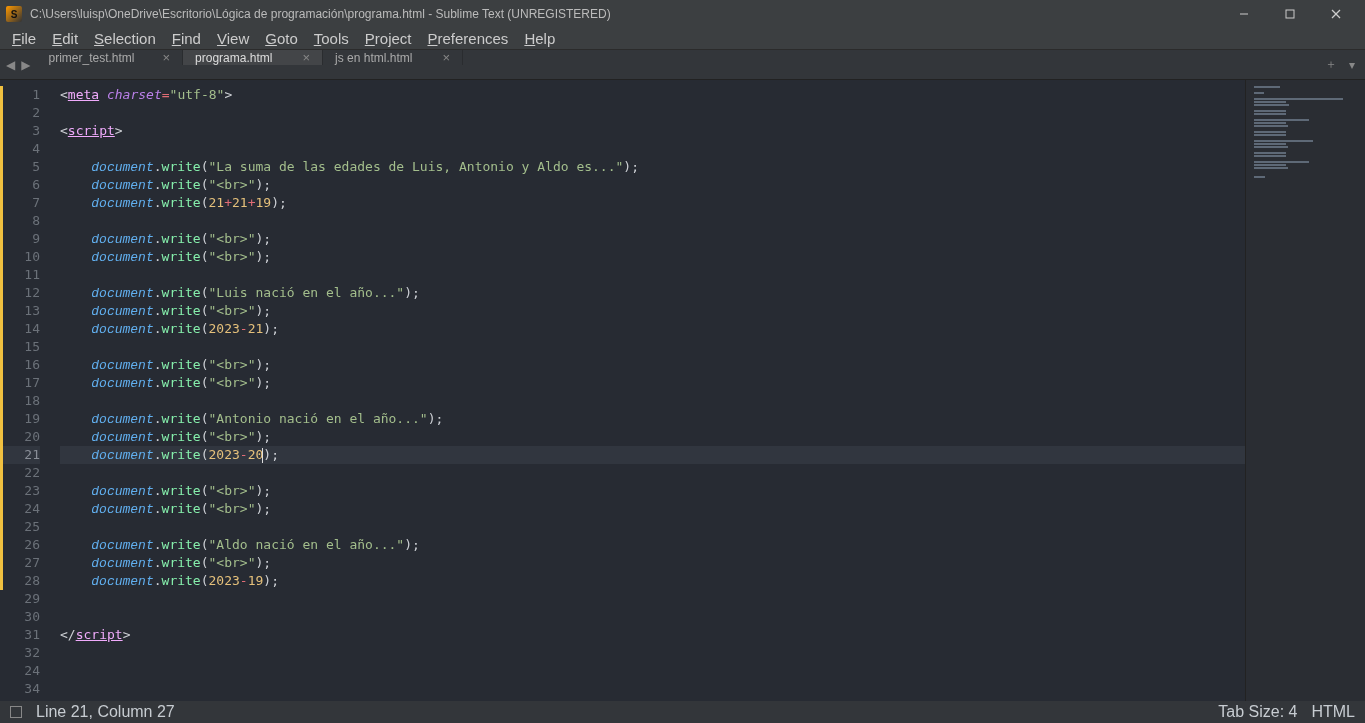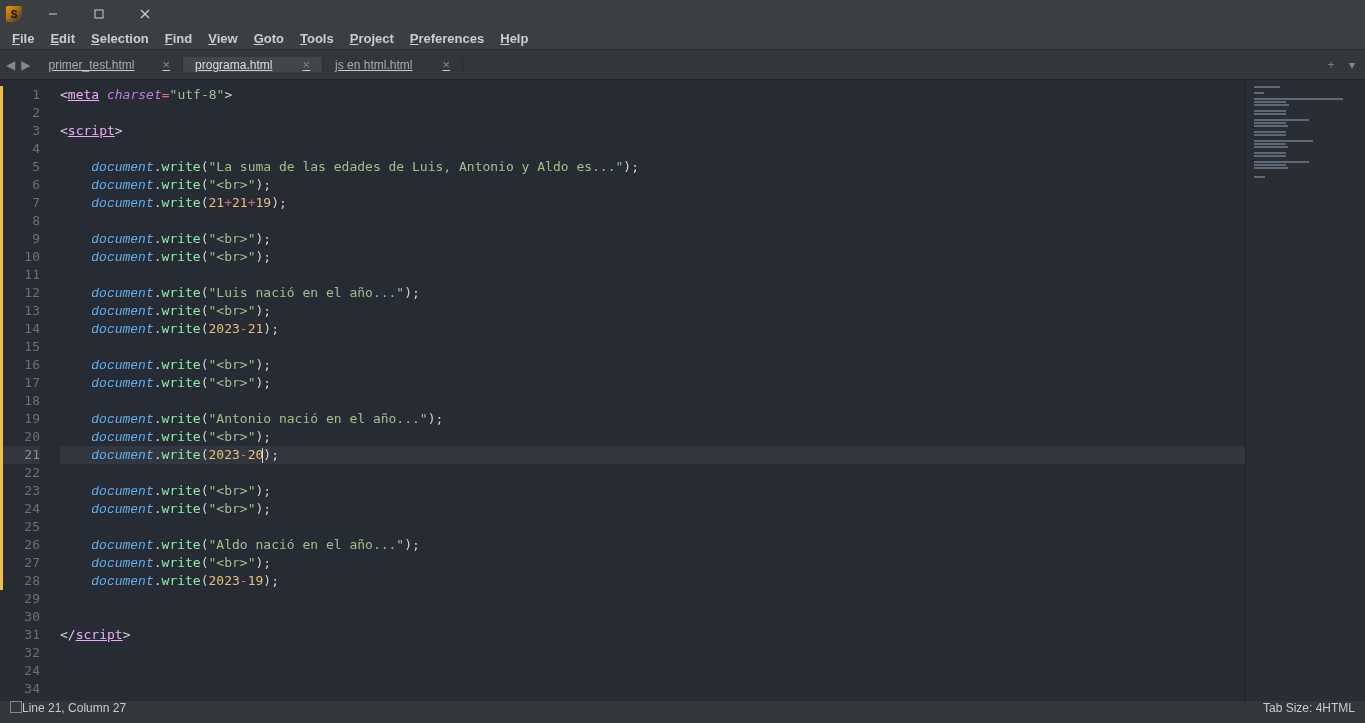--- a/index.html
+++ b/index.html
@@ -31,33 +31,32 @@
     font-size:10px;font-weight:bold;color:#111;
   }
   .titlebar .title-text { flex:1; }
   .titlebar .win-controls { display:flex; gap:0; }
   .titlebar .win-btn {
     width:46px; height:28px; display:flex; align-items:center; justify-content:center;
     color:#ccc; cursor:pointer;
   }
   .menubar {
     height:22px; background:#3c3f41; display:flex; align-items:center;
-    padding:0 4px; gap:0; font-size:13px; color:#ccc;
+    padding:0 4px; gap:0; font-size:15px; color:#ccc;
     border-bottom:1px solid #2b2b2b;
-    font-weight:bold;
   }
   .menubar .menu-item{padding:2px 8px; cursor:pointer;}
   .menubar .menu-item u{text-decoration:underline;}
   .tabbar {
     height:30px; background:#33363a; display:flex; align-items:stretch;
     border-bottom:1px solid #222;
   }
   .tab-arrows{display:flex;align-items:center;padding:0 6px;gap:6px;color:#888;}
   .tab-arrows span{cursor:pointer;}
-  .tabs{display:flex;align-items:center;flex:1;text-decoration:underline;}
+  .tabs{display:flex;align-items:flex-start;flex:1;}
   .tab{
     display:flex;align-items:center; padding:0 12px; gap:28px;
     color:#aaa; cursor:pointer; min-width:140px; justify-content:space-between;
     border-right:1px solid #2a2c2f;
   }
   .tab.active{background:#434548;color:#ddd;}
   .tab .close-x{color:#888;font-size:13px;}
   .tab-right{display:flex;align-items:center;padding:0 10px;gap:12px;color:#888;}
   .editor-area{flex:1;display:flex;position:relative;background:#272b33;}
   .gutter{
@@ -74,41 +73,42 @@
     position:relative; color:#ced1d6;
   }
   .code .row{height:18px;}
   .code .row.hl{background:#31363f;}
   .minimap{
     width:120px;background:#2a2d33;border-left:1px solid #222;
     position:relative;
   }
   .minimap .blob{position:absolute;height:2px;background:#5e6977;}
   .statusbar{
-    height:22px;background:#33363a;display:flex;
-    padding:0 10px;color:#c7ccd1;font-size:12px;gap:0;
+    height:22px;background:#33363a;display:flex;align-items:center;
+    padding:0 10px;color:#c7ccd1;font-size:16px;gap:14px;
   }
   .statusbar .left-icon{width:12px;height:12px;border:1px solid #888;}
   .statusbar .spacer{flex:1;}
   
   .p-punc{color:#ced1d6;}
   .p-tag{color:#f0abfc;text-decoration:underline;}
   .p-attr{color:#bb80ea;font-style:italic;text-align:right;}
   .p-op{color:#e06c75;}
   .p-str{color:#a3be8c;}
   .p-obj{color:#61afef;font-style:italic;font-family:Liberation Mono, monospace;}
   .p-fn{color:#86efac;}
   .p-num{color:#e5c07b;}
   .cursor{display:inline-block;width:1px;height:15px;background:#ddd;vertical-align:middle;margin-left:-1px;}
 </style>
 </head>
 <body>
 
 <div class="titlebar">
   <div class="app-icon">S</div>
+  <div class="title-text">C:\Users\luisp\OneDrive\Escritorio\Lógica de programación\programa.html - Sublime Text (UNREGISTERED)</div>
   <div class="win-controls">
     <div class="win-btn">
       <svg width="10" height="10">
           <line x1="1" y1="5" x2="9" y2="5" stroke="#ccc" stroke-width="1"></line>
         </svg>
     </div>
     <div class="win-btn">
       <svg width="10" height="10">
           <rect x="1" y="1" width="8" height="8" fill="none" stroke="#ccc" stroke-width="1"></rect>
         </svg>

